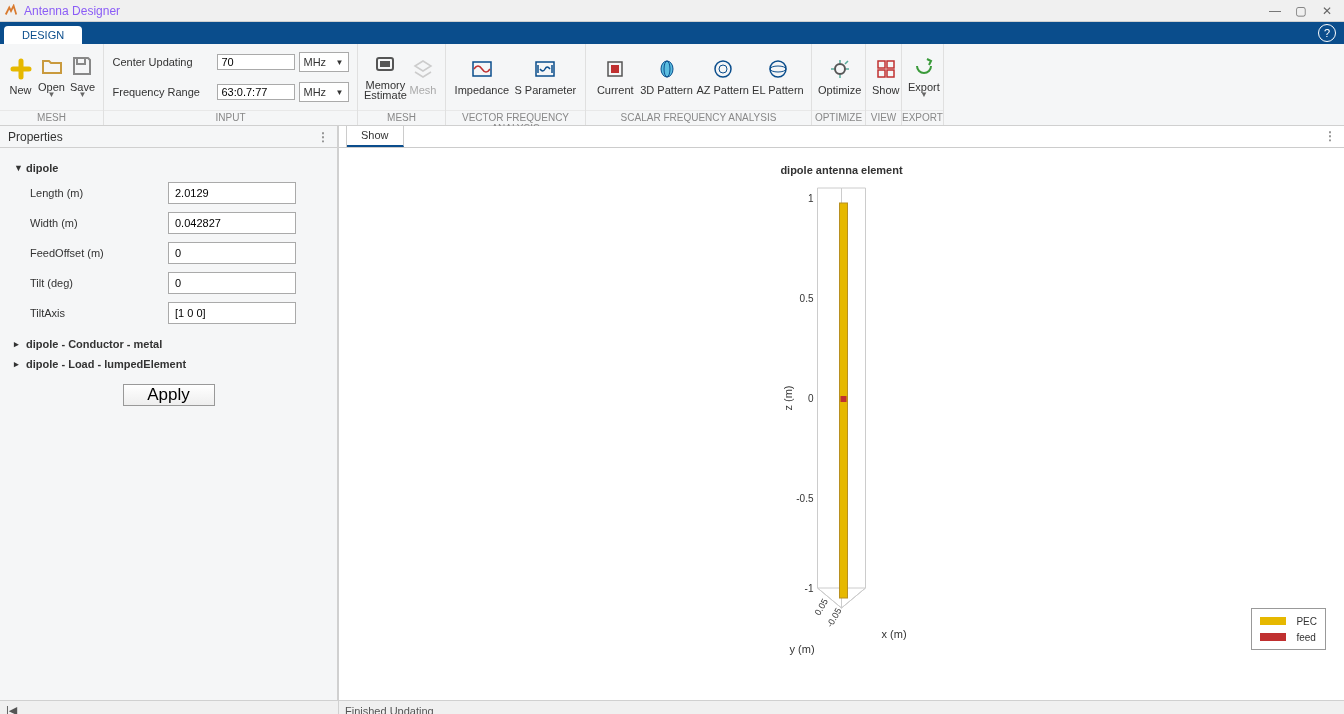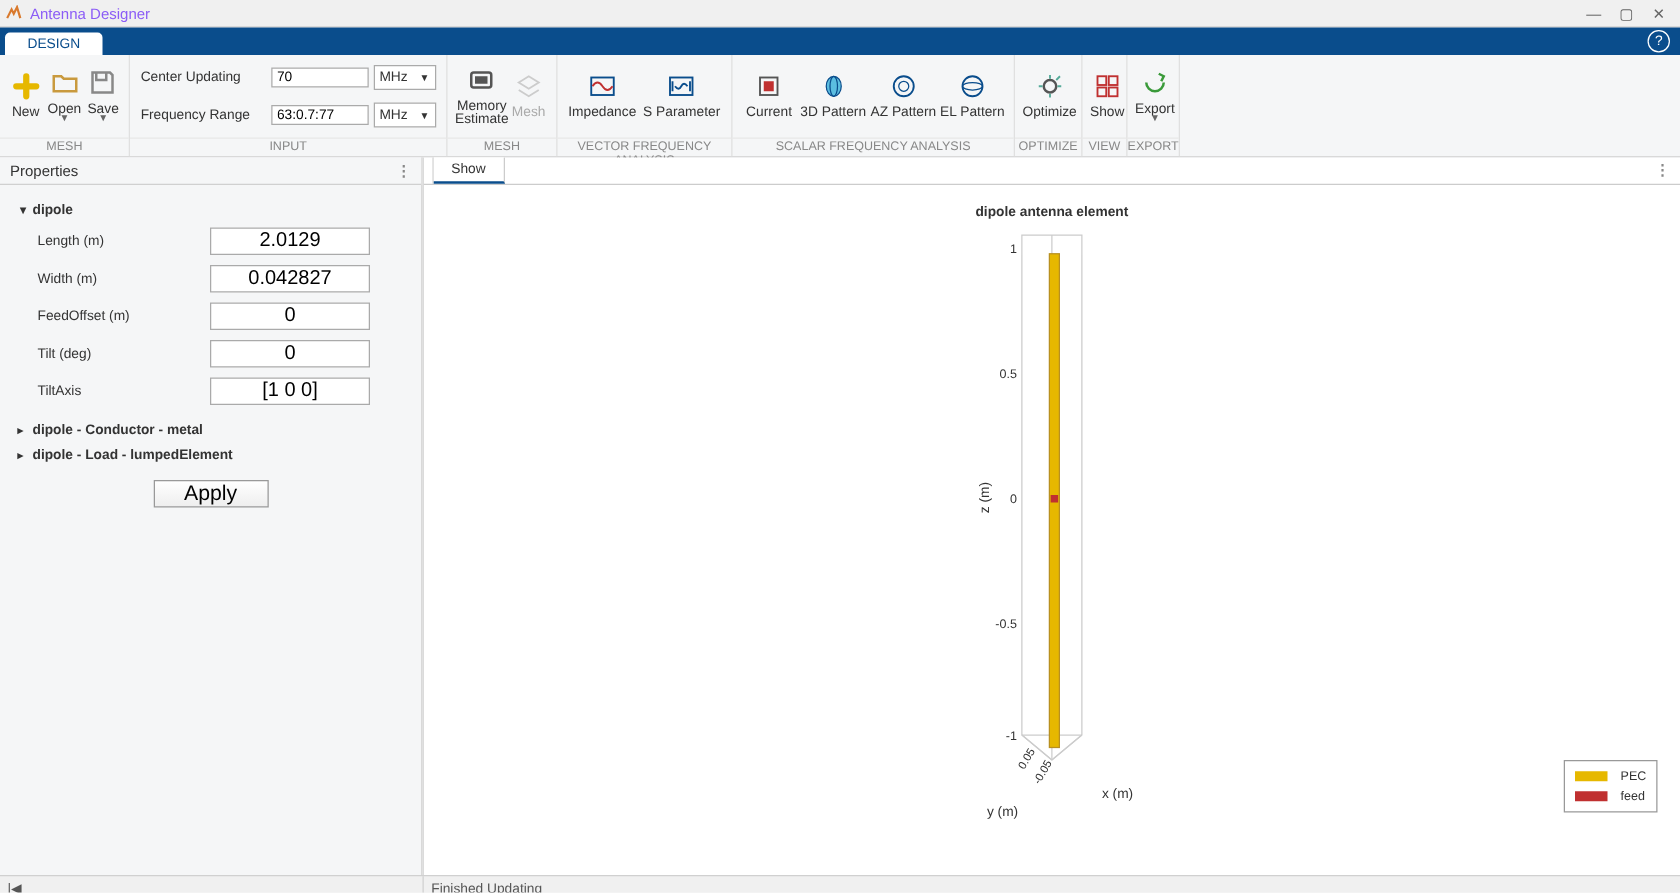--- a/index.html
+++ b/index.html
@@ -32,21 +32,21 @@
 .main { display: flex; height: 574px; }
 .props-panel { width: 338px; background: #f5f6f7; border-right: 1px solid #d0d0d0; display: flex; flex-direction: column; }
 .panel-header { height: 22px; display: flex; align-items: center; justify-content: space-between; padding: 0 8px; border-bottom: 1px solid #d0d0d0; font-size: 12px; background:#f5f6f7;}
 .panel-header .menu { color: #888; cursor: pointer; font-weight:bold;}
 
 .props-body { padding: 10px 8px; font-size: 11px; }
 .tree-item { padding: 4px 0 4px 6px; font-weight: bold; cursor: pointer; display: flex; align-items: center; }
 .tree-item .arrow { width: 12px; display: inline-block; font-size: 9px; color: #333; }
 .prop-row { display: flex; align-items: center; height: 30px; }
 .prop-row .plbl { width: 160px; padding-left: 22px; }
-.prop-row input { width: 128px; height: 22px; border: 1px solid #aaa; padding: 0 6px; font-size: 16px; background: #fff; text-align: center; }
+.prop-row input { width: 128px; height: 22px; border: 1px solid #aaa; padding: 0 6px; font-size: 11px; background: #fff; }
 .apply-btn { width: 92px; height: 22px; margin: 10px auto 0; display: block; border: 1px solid #999; background: linear-gradient(#fff,#eee); cursor: pointer; font-size: 17px; }
 
 .canvas { flex: 1; background: #fff; position: relative; border-left: 1px solid #d0d0d0;}
 .canvas-tab { position: absolute; top: 0; left: 0; height: 22px; border-bottom:1px solid #ccc; width:100%; display:flex;}
 .canvas-tab .ctab { padding: 3px 14px; font-size: 11px; background:#fff; border-right:1px solid #ccc; border-bottom:2px solid #0a4d8c; }
 .canvas-tab .cmenu { margin-left:auto; padding:3px 8px; color:#888; cursor:pointer; font-weight:bold;}
 .figure-area { position: absolute; top: 22px; left: 0; right: 0; bottom: 0; }
 
 .status-bar { height: 20px; background: #f0f0f0; display: flex; align-items: center; border-top: 1px solid #d0d0d0; font-size: 11px; color: #555; }
 .status-left { width: 338px; padding-left: 6px; }

